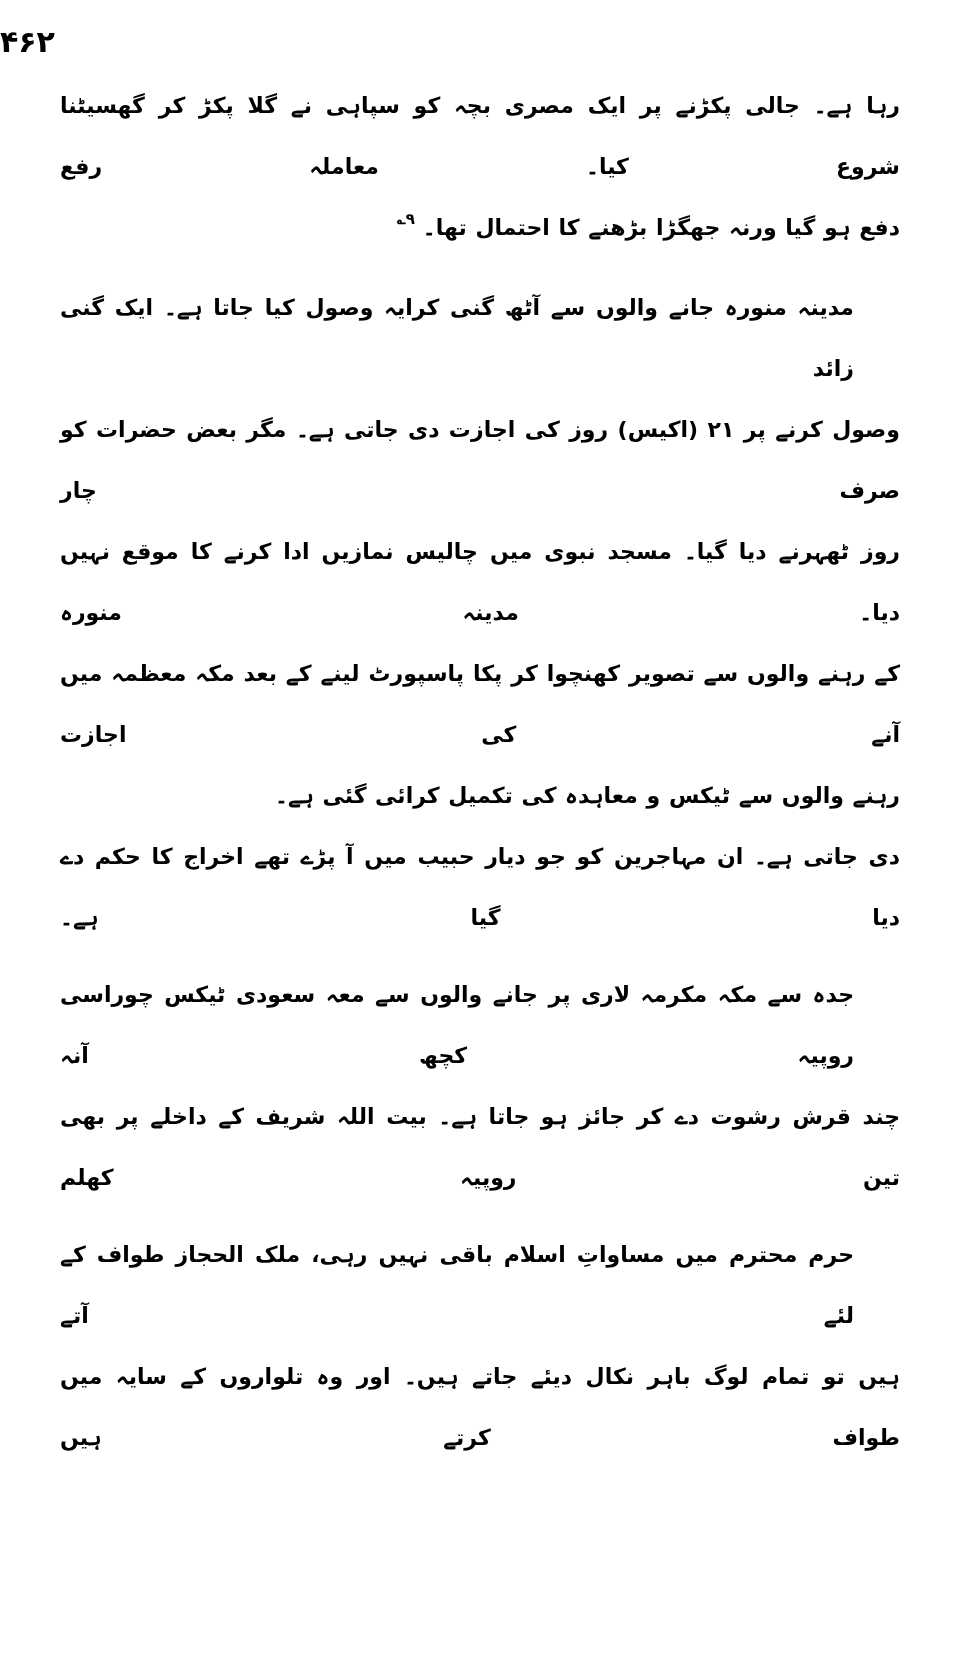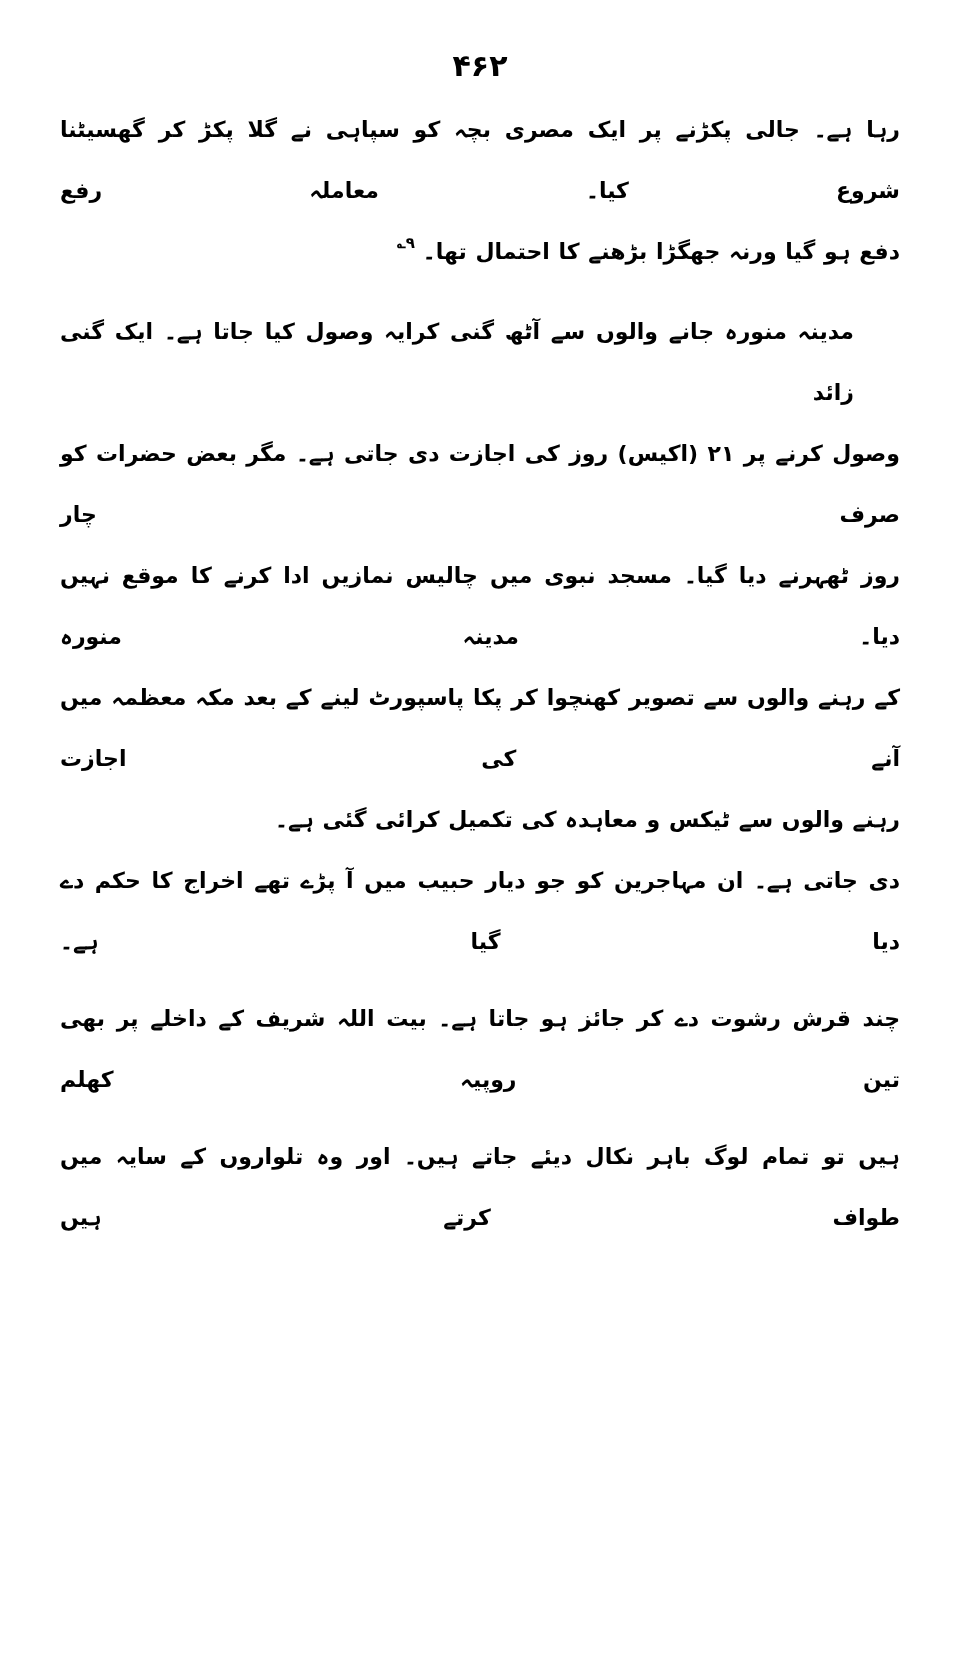--- a/index.html
+++ b/index.html
@@ -12,22 +12,22 @@
     width: 960px;
     height: 1660px;
     margin: 0 auto;
     background: #ffffff;
     color: #000000;
     overflow: hidden;
     font-family: "DejaVu Sans", "Liberation Sans", sans-serif;
     direction: rtl;
   }
   .page-number {
-    margin-top: 48px;
-    text-align: center;
+    margin-top: 24px;
+    text-align: left;
     font-size: 30px;
     font-weight: 700;
     letter-spacing: 2px;
   }
   .text-block {
     margin: 10px 44px 0 44px; 
     direction: rtl;
   }
   .para { margin: 16px; padding: 0; }
   .line {
@@ -61,19 +61,21 @@
       </div>
       <div class="para">
         <div class="line align-justify indent"><span>مدینہ منورہ جانے والوں سے آٹھ گنی کرایہ وصول کیا جاتا ہے۔ ایک گنی زائد</span></div>
         <div class="line align-justify"><span>وصول کرنے پر ۲۱ (اکیس) روز کی اجازت دی جاتی ہے۔ مگر بعض حضرات کو صرف چار</span></div>
         <div class="line align-justify"><span>روز ٹھہرنے دیا گیا۔ مسجد نبوی میں چالیس نمازیں ادا کرنے کا موقع نہیں دیا۔ مدینہ منورہ</span></div>
         <div class="line align-justify"><span>کے رہنے والوں سے تصویر کھنچوا کر پکا پاسپورٹ لینے کے بعد مکہ معظمہ میں آنے کی اجازت</span></div>
         <div class="line align-right"><span>رہنے والوں سے ٹیکس و معاہدہ کی تکمیل کرائی گئی ہے۔</span></div>
         <div class="line align-justify"><span>دی جاتی ہے۔ ان مہاجرین کو جو دیار حبیب میں آ پڑے تھے اخراج کا حکم دے دیا گیا ہے۔</span></div>
       </div>
       <div class="para">
+        <div class="line align-justify indent"><span>جدہ سے مکہ مکرمہ لاری پر جانے والوں سے معہ سعودی ٹیکس چوراسی روپیہ کچھ آنہ</span></div>
         <div class="line align-justify"><span>چند قرش رشوت دے کر جائز ہو جاتا ہے۔ بیت اللہ شریف کے داخلے پر بھی تین روپیہ کھلم</span></div>
       </div>
       <div class="para">
+        <div class="line align-justify indent"><span>حرم محترم میں مساواتِ اسلام باقی نہیں رہی، ملک الحجاز طواف کے لئے آتے</span></div>
         <div class="line align-justify"><span>ہیں تو تمام لوگ باہر نکال دیئے جاتے ہیں۔ اور وہ تلواروں کے سایہ میں طواف کرتے ہیں</span></div>
       </div>
     </div>
 </div>
 
 </body></html>

